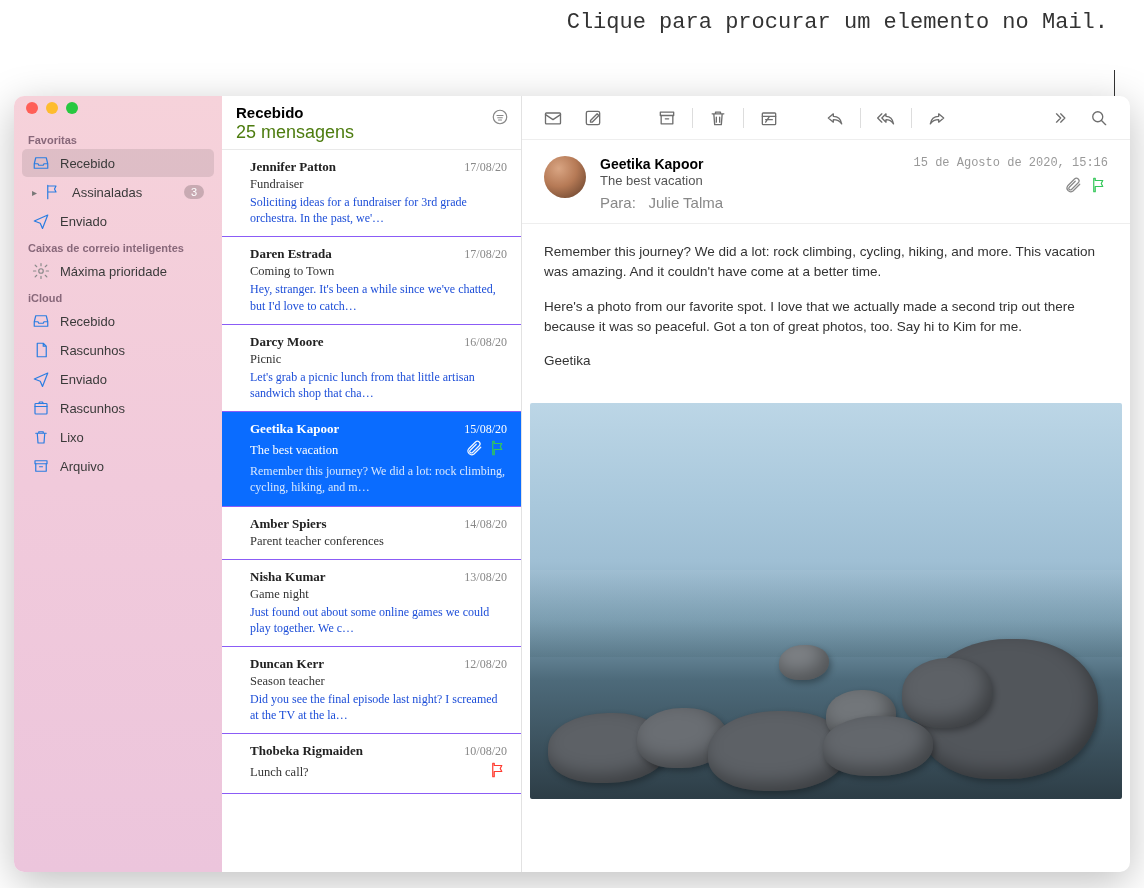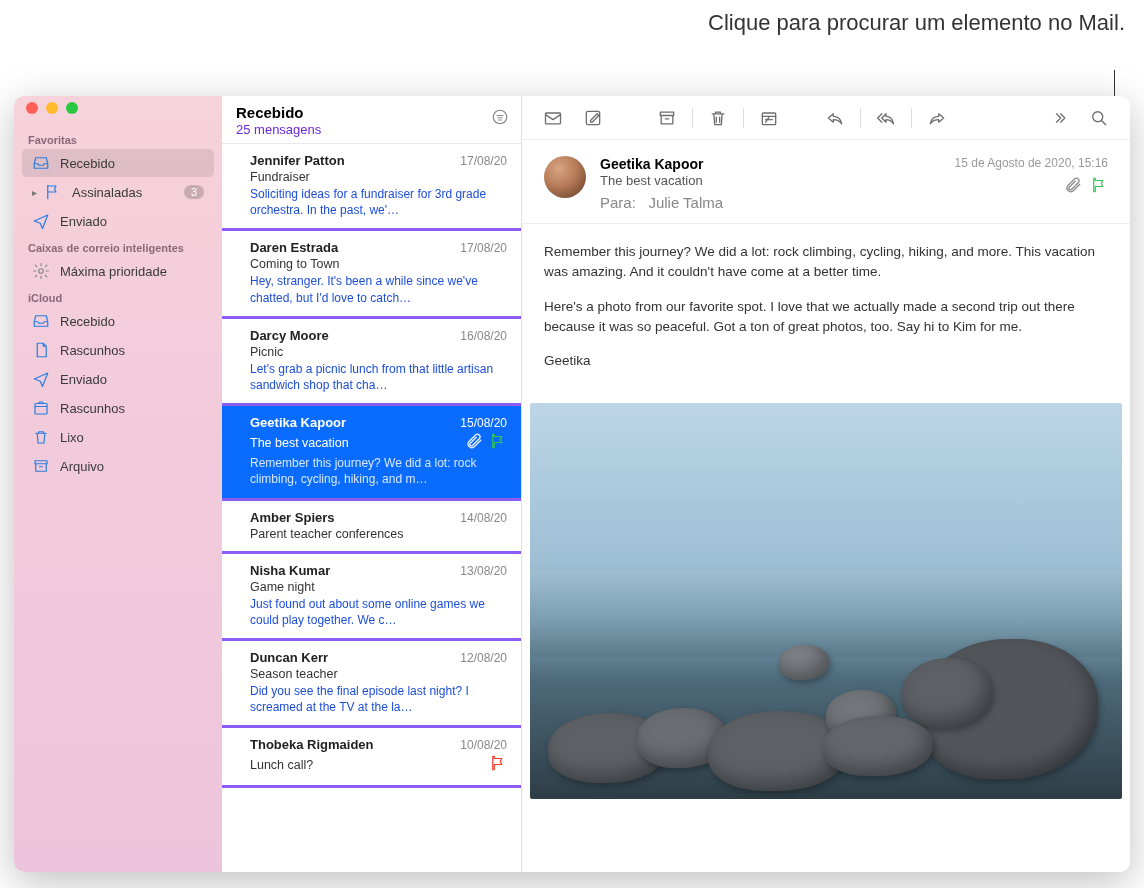--- a/index.html
+++ b/index.html
@@ -1,41 +1,41 @@
 <!DOCTYPE html>
 <html><head>
 <meta charset="utf-8">
 <style>
   * { box-sizing: border-box; margin: 0; padding: 0; }
   body { font-family: -apple-system, BlinkMacSystemFont, "Helvetica Neue", sans-serif; background: #fff; width: 1144px; height: 888px; position: relative; }
   
-  .callout { position: absolute; top: 8px; right: 19px; text-align: right; font-size: 22px; color: #333; line-height: 1.35; }
+  .callout { position: absolute; top: 8px; right: 36px; text-align: right; font-size: 22px; color: #333; line-height: 1.35; font-family: Liberation Mono, monospace; }
   .callout-line { position: absolute; top: 70px; right: 29px; width: 1px; height: 38px; background: #333; }
   
   .window { position: absolute; top: 96px; left: 14px; width: 1116px; height: 776px; border-radius: 10px; box-shadow: 0 10px 40px rgba(0,0,0,0.25); overflow: hidden; display: flex; background: #fff; }
   
   .sidebar { width: 208px; background: linear-gradient(180deg,#f6d2da 0%, #f1cadb 50%, #ecc5dc 100%); padding-top: 0; font-size: 13px; color: #3a3a3a; }
   .traffic { display: flex; gap: 8px; padding: 6px 12px 14px; }
   .dot { width: 12px; height: 12px; border-radius: 50%; }
   .dot.r { background:#ff5f57; } .dot.y{background:#febc2e;} .dot.g{background:#28c840;}
   .sb-section { padding: 6px 14px 2px; font-size: 11px; color: #88687a; font-weight: 600; }
   .sb-item { display: flex; align-items: center; gap: 10px; padding: 5px 10px; margin: 1px 8px; border-radius: 5px; cursor: default; }
   .sb-item.active { background: rgba(0,0,0,0.09); }
   .sb-item .icon { width: 18px; height: 18px; display:flex; align-items:center; justify-content:center; color:#2a7de1; }
   .sb-item .label { flex:1; }
   .sb-badge { background: rgba(0,0,0,0.18); color:#fff; font-size:11px; padding:1px 7px; border-radius:9px; }
   .sb-caret { color:#777; font-size:10px; margin-right:-3px; }
   
   .listpane { width: 300px; border-right: 1px solid #e2e2e2; display:flex; flex-direction:column; }
   .listheader { padding: 8px 14px 6px; border-bottom:1px solid #e9e9e9; position:relative; }
   .listheader h2 { font-size:15px; font-weight:700; }
-  .listheader .sub { font-size:13px; color:#6d28d9; margin-top:1px; }
+  .listheader .sub { font-size:18px; color:#4d7c0f; margin-top:1px; }
   .filter-btn { position:absolute; right:12px; top:12px; color:#888; }
   .msglist { flex:1; overflow:hidden; }
-  .msg { padding: 9px 14px 10px 28px; border-bottom:3px solid #8b5cf6; cursor:default; }
+  .msg { padding: 9px 14px 10px 28px; border-bottom:1px solid #8b5cf6; cursor:default;font-family:Liberation Serif, serif; }
   .msg .row1 { display:flex; justify-content:space-between; align-items:baseline; }
   .msg .from { font-size:13px; font-weight:700; color:#222; }
   .msg .date { font-size:12px; color:#888; }
   .msg .subj { font-size:12.5px; color:#333; margin-top:2px; display:flex; align-items:center; gap:6px; }
   .msg .prev { font-size:12px; color:#1d4ed8; margin-top:2px; line-height:1.35; max-height:2.7em; overflow:hidden; }
   .msg.sel { background:#0a6cff; color:#fff; }
   .msg.sel .from,.msg.sel .subj,.msg.sel .date,.msg.sel .prev{ color:#fff; }
   .msg.sel .prev { color: #d7e7ff; }
   .subj-icons { margin-left:auto; display:flex; gap:6px; align-items:center; }
   .flagico { color:#34c759; }
@@ -48,21 +48,21 @@
   .tb-sep { width:1px; height:20px; background:#ddd; margin:0 2px; }
   .tb-spacer { flex:1; }
   
   .msgheader { padding: 16px 22px 12px; border-bottom:1px solid #eee; display:flex; gap:14px; position:relative; }
   .avatar { width:42px; height:42px; border-radius:50%; background: radial-gradient(circle at 35% 30%, #d9a583 0%, #b67a56 45%, #5c3a26 100%); flex-shrink:0; }
   .mh-info { flex:1; }
   .mh-from { font-size:14px; font-weight:700; }
   .mh-subj { font-size:13px; color:#555; margin-top:1px; }
   .mh-to { font-size:15px; color:#888; margin-top:6px; }
   .mh-to .toname { color:#888; }
-  .mh-meta { text-align:right; font-size:12px; color:#999; }
+  .mh-meta { text-align:right; font-size:12px; color:#999;font-family:Liberation Mono, monospace; }
   .mh-icons { display:flex; gap:8px; justify-content:flex-end; margin-top:6px; color:#888; }
   .mh-icons .flagico{ color:#34c759; }
   
   .body { padding: 18px 22px; font-size:13.5px; color:#333; line-height:1.5; }
   .body p { margin-bottom:14px; }
   
   .photo { margin: 0 8px 8px; height: 396px; border-radius:2px; overflow:hidden; background:
     linear-gradient(180deg,#bcd6e6 0%, #a9c8dc 25%, #9fbfd4 40%, #7fa2b6 55%, #4d6a7a 70%, #2d3d46 100%);
     position:relative; }
   .photo::before { content:""; position:absolute; left:0; right:0; top:42%; height:22%; background:

